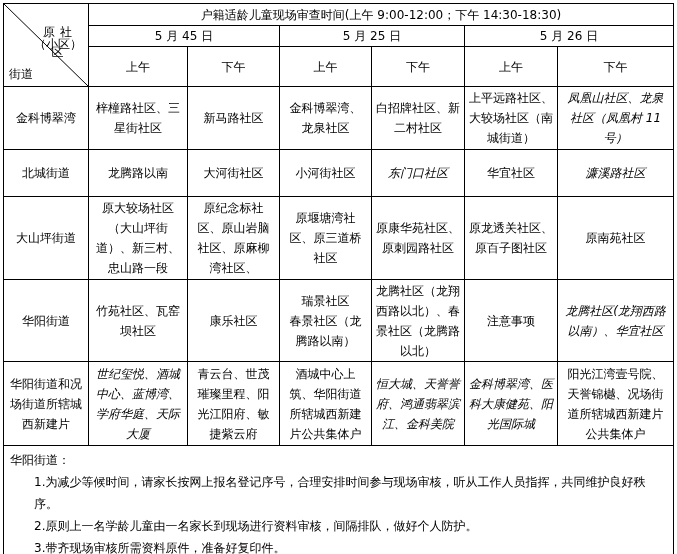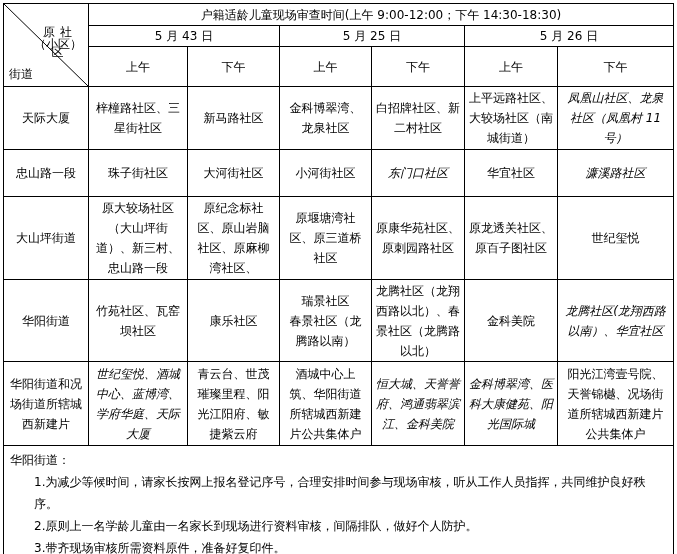--- a/index.html
+++ b/index.html
@@ -37,71 +37,71 @@
       <svg viewBox="0 0 100 100" preserveAspectRatio="none">
         <line x1="0" y1="0" x2="100" y2="100" stroke="#000" stroke-width="1" vector-effect="non-scaling-stroke"></line>
       </svg>
       <span class="d-top">原社区</span>
       <span class="d-mid">（小区）</span>
       <span class="d-bot">街道</span>
     </td>
     <td colspan="6">户籍适龄儿童现场审查时间(上午 9:00-12:00；下午 14:30-18:30)</td>
   </tr>
   <tr style="height:20px">
-    <td colspan="2">5 月 43 日</td>
+    <td colspan="2">5 月 45 日</td>
     <td colspan="2">5 月 25 日</td>
     <td colspan="2">5 月 26 日</td>
   </tr>
   <tr style="height:40px">
     <td>上午</td>
     <td>下午</td>
     <td>上午</td>
     <td>下午</td>
     <td>上午</td>
     <td>下午</td>
   </tr>
 
   <tr style="height:63px">
-    <td>天际大厦</td>
+    <td>金科博翠湾</td>
     <td>梓橦路社区、三星街社区</td>
     <td>新马路社区</td>
     <td>金科博翠湾、龙泉社区</td>
     <td>白招牌社区、新二村社区</td>
     <td>上平远路社区、大较场社区（南城街道）</td>
     <td class="left">凤凰山社区、龙泉社区（凤凰村 11 号）</td>
   </tr>
 
   <tr style="height:47px">
-    <td>忠山路一段</td>
-    <td>珠子街社区</td>
+    <td>北城街道</td>
+    <td>龙腾路以南</td>
     <td>大河街社区</td>
     <td>小河街社区</td>
     <td class="left">东门口社区</td>
     <td>华宜社区</td>
     <td class="left">濂溪路社区</td>
   </tr>
 
   <tr style="height:83px">
     <td>大山坪街道</td>
     <td>原大较场社区（大山坪街道）、新三村、忠山路一段</td>
     <td>原纪念标社区、原山岩脑社区、原麻柳湾社区、</td>
     <td>原堰塘湾社区、原三道桥社区</td>
     <td>原康华苑社区、原刺园路社区</td>
     <td>原龙透关社区、原百子图社区</td>
-    <td>世纪玺悦</td>
+    <td>原南苑社区</td>
   </tr>
 
   <tr style="height:82px">
     <td>华阳街道</td>
     <td>竹苑社区、瓦窑坝社区</td>
     <td>康乐社区</td>
     <td style="white-space:pre-line">瑞景社区
 春景社区（龙腾路以南）</td>
     <td>龙腾社区（龙翔西路以北）、春景社区（龙腾路以北）</td>
-    <td>金科美院</td>
+    <td>注意事项</td>
     <td class="left">龙腾社区(龙翔西路以南）、华宜社区</td>
   </tr>
 
   <tr style="height:84px">
     <td>华阳街道和况场街道所辖城西新建片</td>
     <td class="left">世纪玺悦、酒城中心、蓝博湾、学府华庭、天际大厦</td>
     <td>青云台、世茂璀璨里程、阳光江阳府、敏捷紫云府</td>
     <td>酒城中心上筑、华阳街道所辖城西新建片公共集体户</td>
     <td class="left">恒大城、天誉誉府、鸿通翡翠滨江、金科美院</td>
     <td class="left">金科博翠湾、医科大康健苑、阳光国际城</td>

